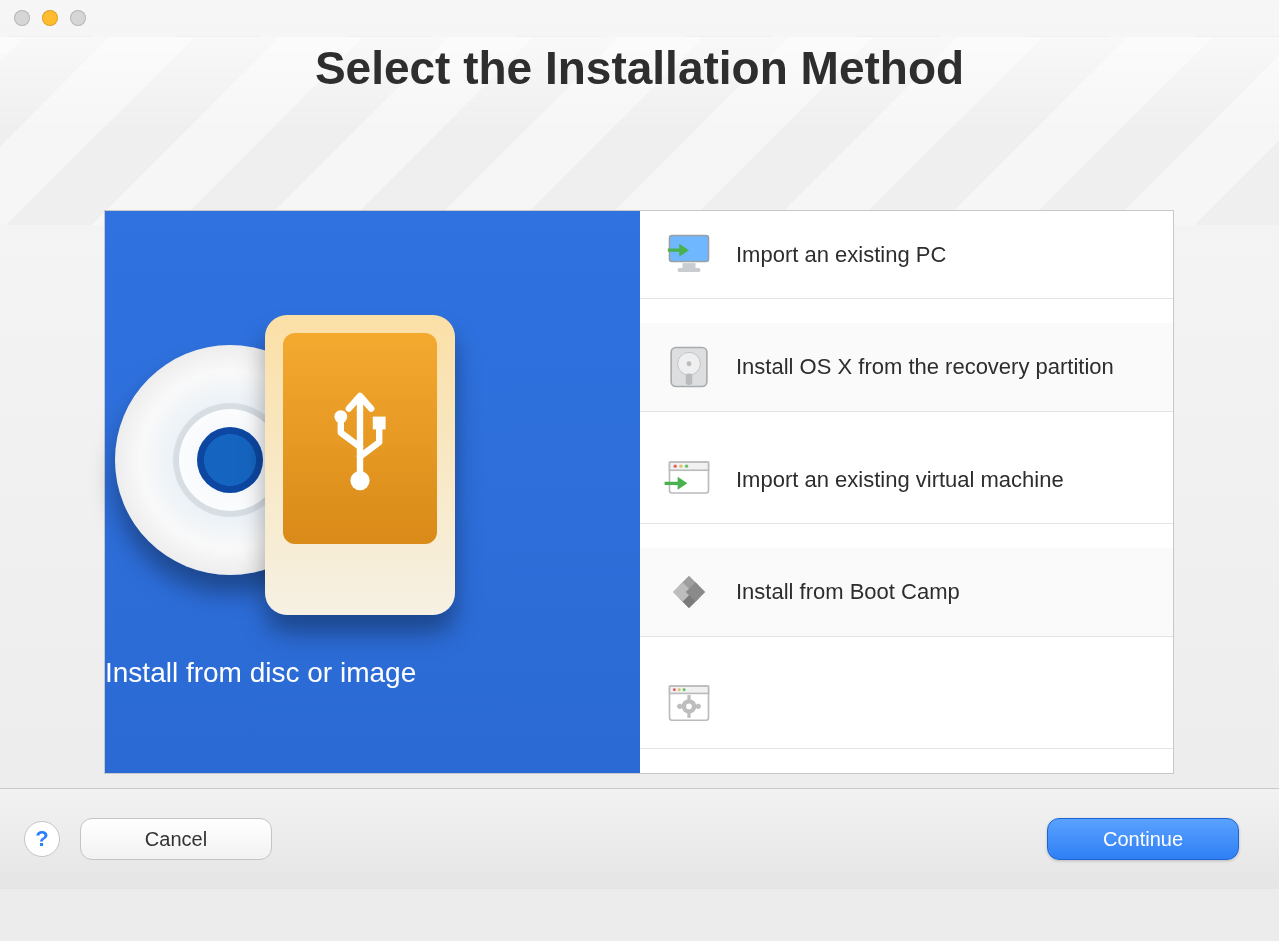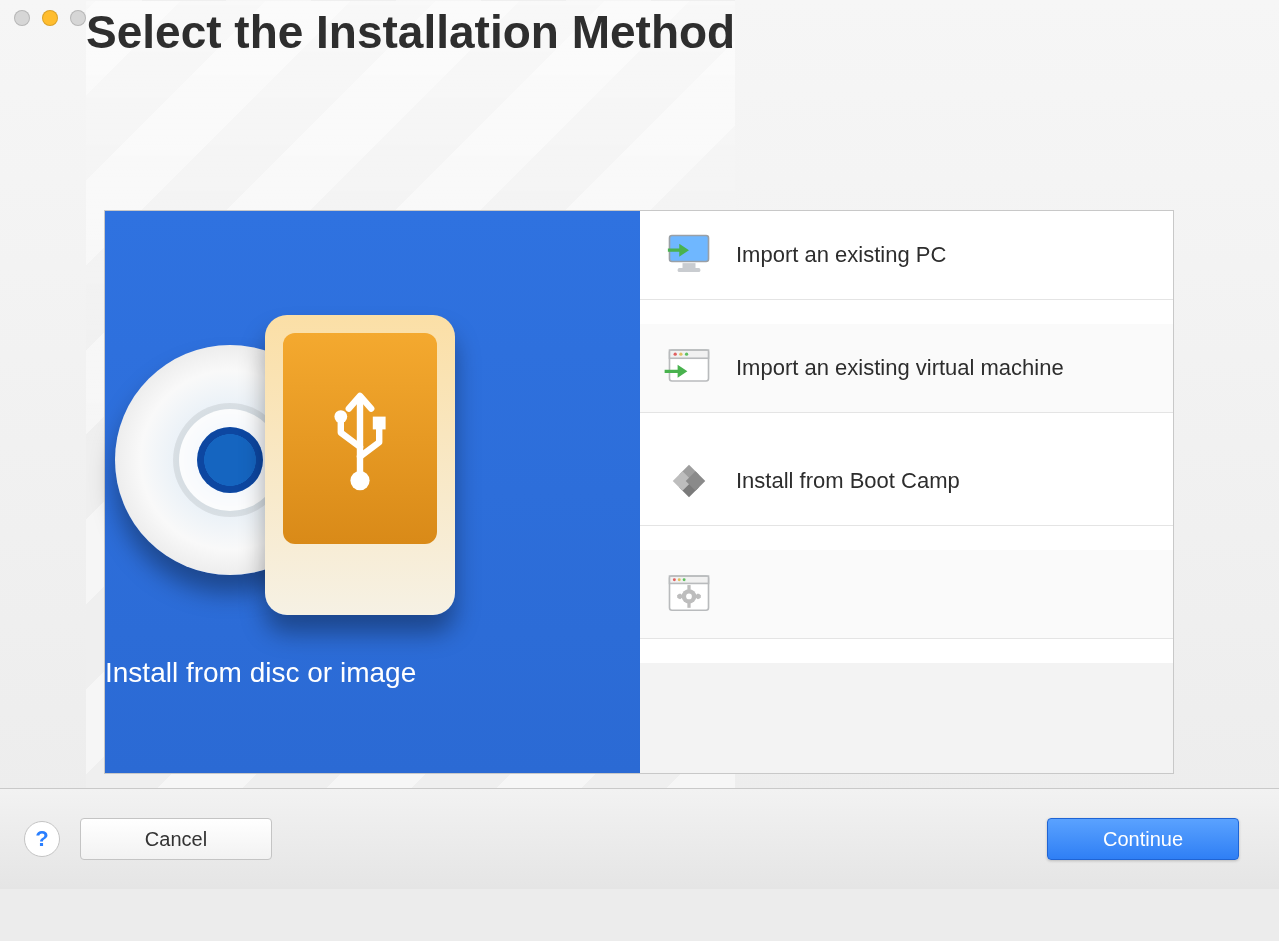--- a/index.html
+++ b/index.html
@@ -8,21 +8,21 @@
     width: 1279px;
     height: 941px;
     font-family: -apple-system, "Helvetica Neue", Arial, sans-serif;
     background: #ececec;
     overflow: hidden;
   }
   .window {
     width: 1279px;
     height: 889px;
     display: flex;
-    flex-direction: row;
+    flex-direction: column;
     background: linear-gradient(#f6f6f6, #ececec);
     position: relative;
   }
   .titlebar {
     height: 36px;
     display: flex;
     align-items: center;
     padding-left: 14px;
     gap: 12px;
   }
@@ -186,21 +186,21 @@
     font-weight: 600;
     display:flex;
     align-items:center;
     justify-content:center;
     margin-right: 20px;
     cursor:pointer;
   }
   .btn {
     height: 40px;
     min-width: 190px;
-    border-radius: 4px;
+    border-radius: 12px;
     font-size: 20px;
     display:flex;
     align-items:center;
     justify-content:center;
     cursor:pointer;
     user-select:none;
   }
   .btn-cancel {
     background: linear-gradient(#ffffff,#f2f2f2);
     border: 1px solid #c4c4c4;
@@ -258,20 +258,31 @@
           <svg viewBox="0 0 64 64" width="52" height="52">
             <rect x="8" y="8" width="48" height="32" rx="3" fill="#6fb7ff" stroke="#9aa0a6" stroke-width="2"></rect>
             <rect x="24" y="42" width="16" height="6" fill="#c9ccd0"></rect>
             <rect x="18" y="48" width="28" height="5" rx="2" fill="#c9ccd0"></rect>
             <polygon points="6,24 20,24 20,18 32,26 20,34 20,28 6,28" fill="#49b24e"></polygon>
           </svg>
         </div>
         <div class="txt">Import an existing PC</div>
       </div>
 
+      <div class="row">
+        <div class="icon">
+          <svg viewBox="0 0 64 64" width="52" height="52">
+            <rect x="10" y="8" width="44" height="48" rx="6" fill="#dcdedf" stroke="#a8abad" stroke-width="2"></rect>
+            <circle cx="32" cy="28" r="14" fill="#efefef" stroke="#b9bbbd"></circle>
+            <circle cx="32" cy="28" r="3" fill="#b9bbbd"></circle>
+            <rect x="28" y="40" width="8" height="14" rx="3" fill="#b9bbbd"></rect>
+          </svg>
+        </div>
+        <div class="txt">Install OS X from the recovery partition</div>
+      </div>
 
       <div class="row">
         <div class="icon">
           <svg viewBox="0 0 64 64" width="52" height="52">
             <rect x="8" y="10" width="48" height="38" rx="3" fill="#ffffff" stroke="#b9bbbd" stroke-width="2"></rect>
             <rect x="8" y="10" width="48" height="10" fill="#f1f1f1" stroke="#b9bbbd" stroke-width="2"></rect>
             <circle cx="15" cy="15" r="2" fill="#e06060"></circle>
             <circle cx="22" cy="15" r="2" fill="#e0c060"></circle>
             <circle cx="29" cy="15" r="2" fill="#60c060"></circle>
             <polygon points="2,34 18,34 18,28 30,36 18,44 18,38 2,38" fill="#49b24e"></polygon>

